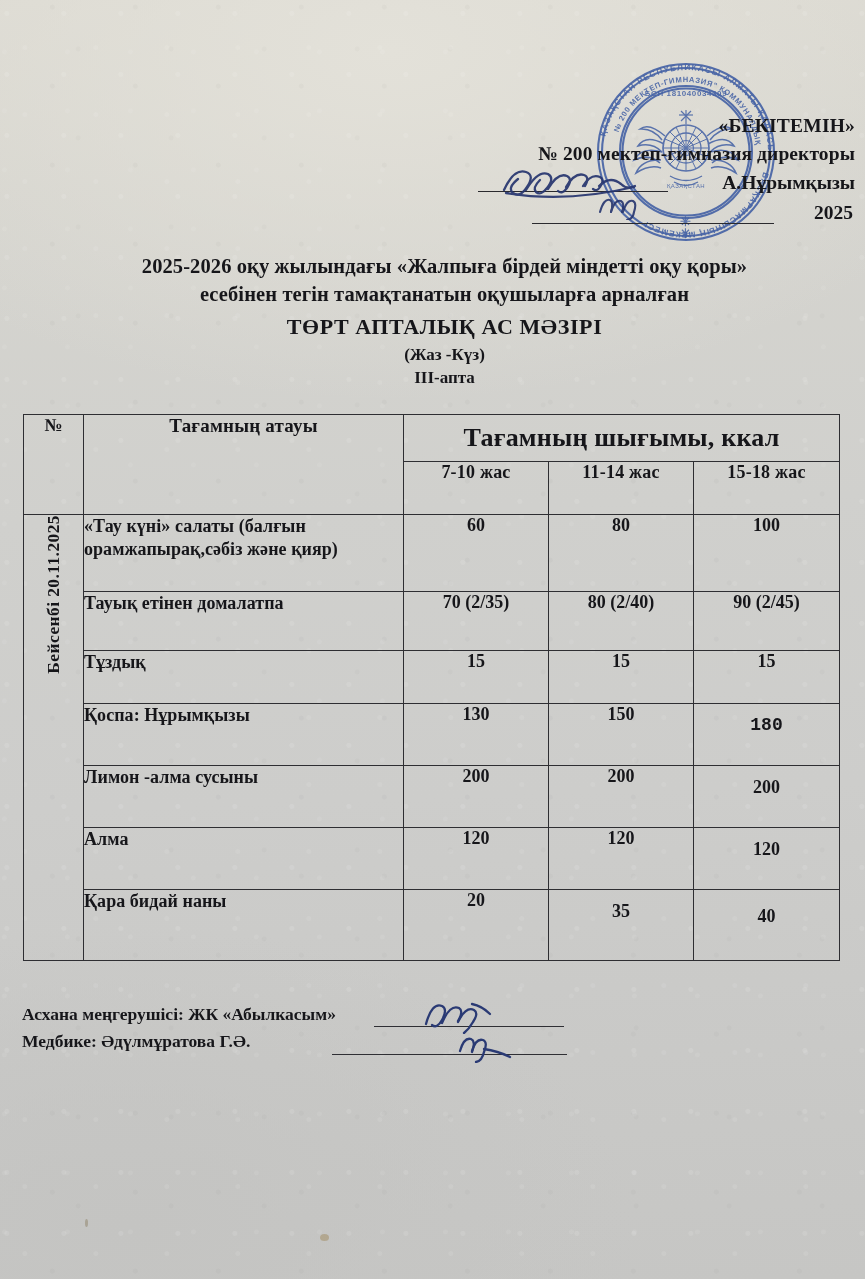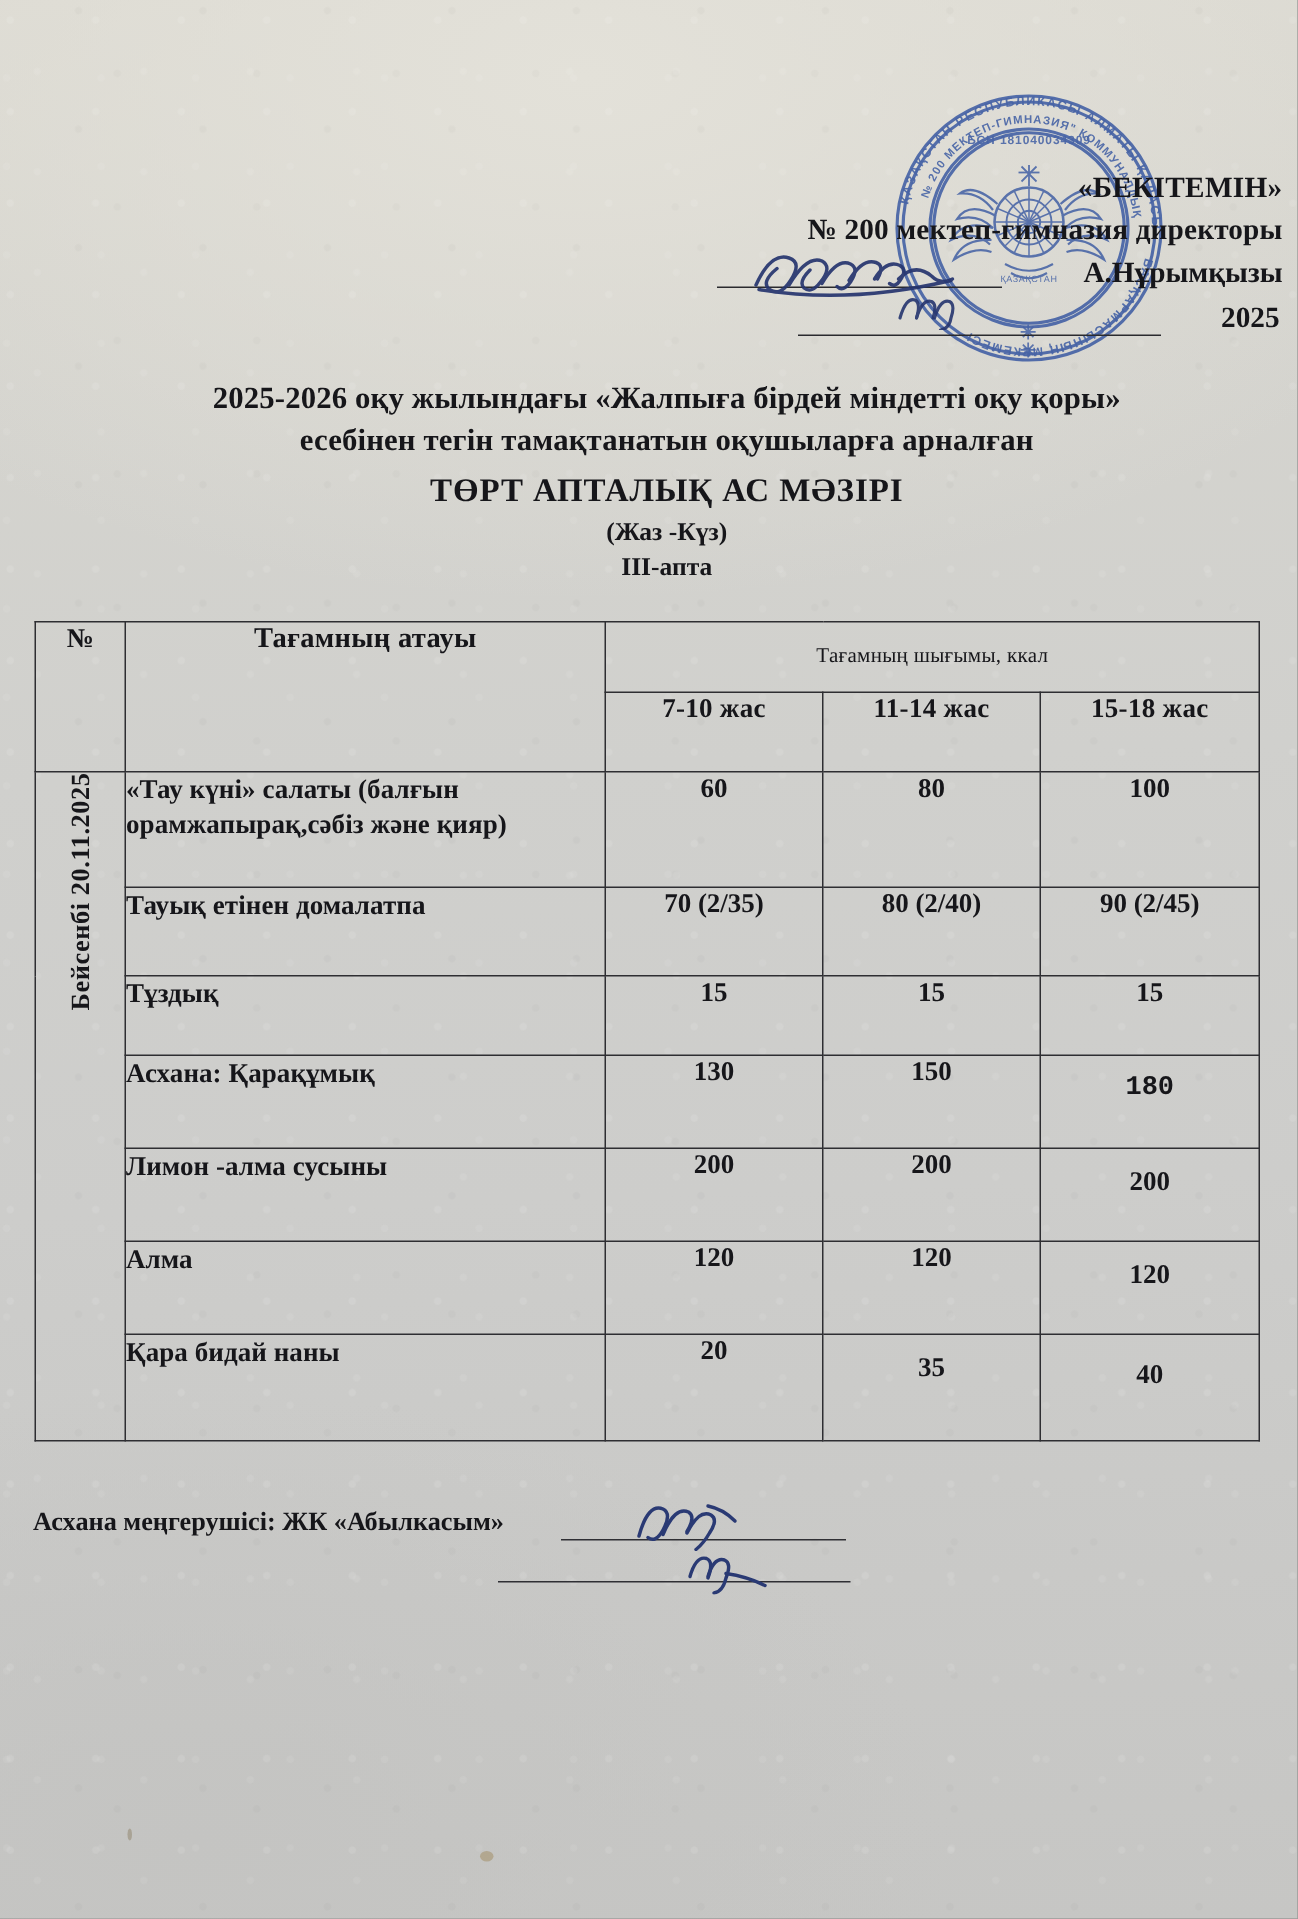--- a/index.html
+++ b/index.html
@@ -163,22 +163,22 @@
   }
   .hd-name {
     text-align: center;
     font-weight: bold;
     font-size: 19px;
     padding-top: 9px;
     letter-spacing: .2px;
   }
   .hd-out {
     text-align: center;
-    font-weight: normal;
-    font-size: 14px;
+    font-weight: bold;
+    font-size: 26px;
     height: 46px;
     line-height: 46px;
     letter-spacing: .2px;
   }
   .hd-age {
     text-align: center;
     font-weight: bold;
     font-size: 18px;
     height: 52px;
     vertical-align: middle;
@@ -420,21 +420,21 @@
           <td class="val v2">80 (2/40)</td>
           <td class="val v3">90 (2/45)</td>
         </tr>
         <tr class="r2">
           <td class="dish">Тұздық</td>
           <td class="val v1">15</td>
           <td class="val v2">15</td>
           <td class="val v3">15</td>
         </tr>
         <tr class="r3">
-          <td class="dish">Асхана: Қарақұмық</td>
+          <td class="dish">Қоспа: Нұрымқызы</td>
           <td class="val v1">130</td>
           <td class="val v2">150</td>
           <td class="val v3">180</td>
         </tr>
         <tr class="r4">
           <td class="dish">Лимон -алма сусыны</td>
           <td class="val v1">200</td>
           <td class="val v2">200</td>
           <td class="val v3">200</td>
         </tr>
@@ -461,20 +461,21 @@
       <svg class="fsig1" viewBox="0 0 130 38">
         <g fill="none" stroke="#2a3a74" stroke-width="2.3" stroke-linecap="round">
           <path d="M6,28 q6,-22 16,-18 q6,3 0,14 q-5,9 -10,5"></path>
           <path d="M22,27 q8,-19 17,-15 q5,3 -1,13"></path>
           <path d="M38,26 q8,-16 16,-12 q5,3 -1,12 q-4,7 -9,11"></path>
           <path d="M52,8 q10,2 18,10"></path>
         </g>
       </svg>
     </div>
     <div class="f-line">
+      <span>Медбике: Әдүлмұратова Г.Ә.</span>
       <span class="f-rule2"></span>
       <svg class="fsig2" viewBox="0 0 120 36">
         <g fill="none" stroke="#2a3a74" stroke-width="2.3" stroke-linecap="round">
           <path d="M8,24 q4,-14 11,-12 q5,2 1,13"></path>
           <path d="M20,24 q4,-13 11,-11 q5,2 1,12 q-2,9 -8,10"></path>
           <path d="M32,22 q14,2 26,8"></path>
         </g>
       </svg>
     </div>
   </div>

